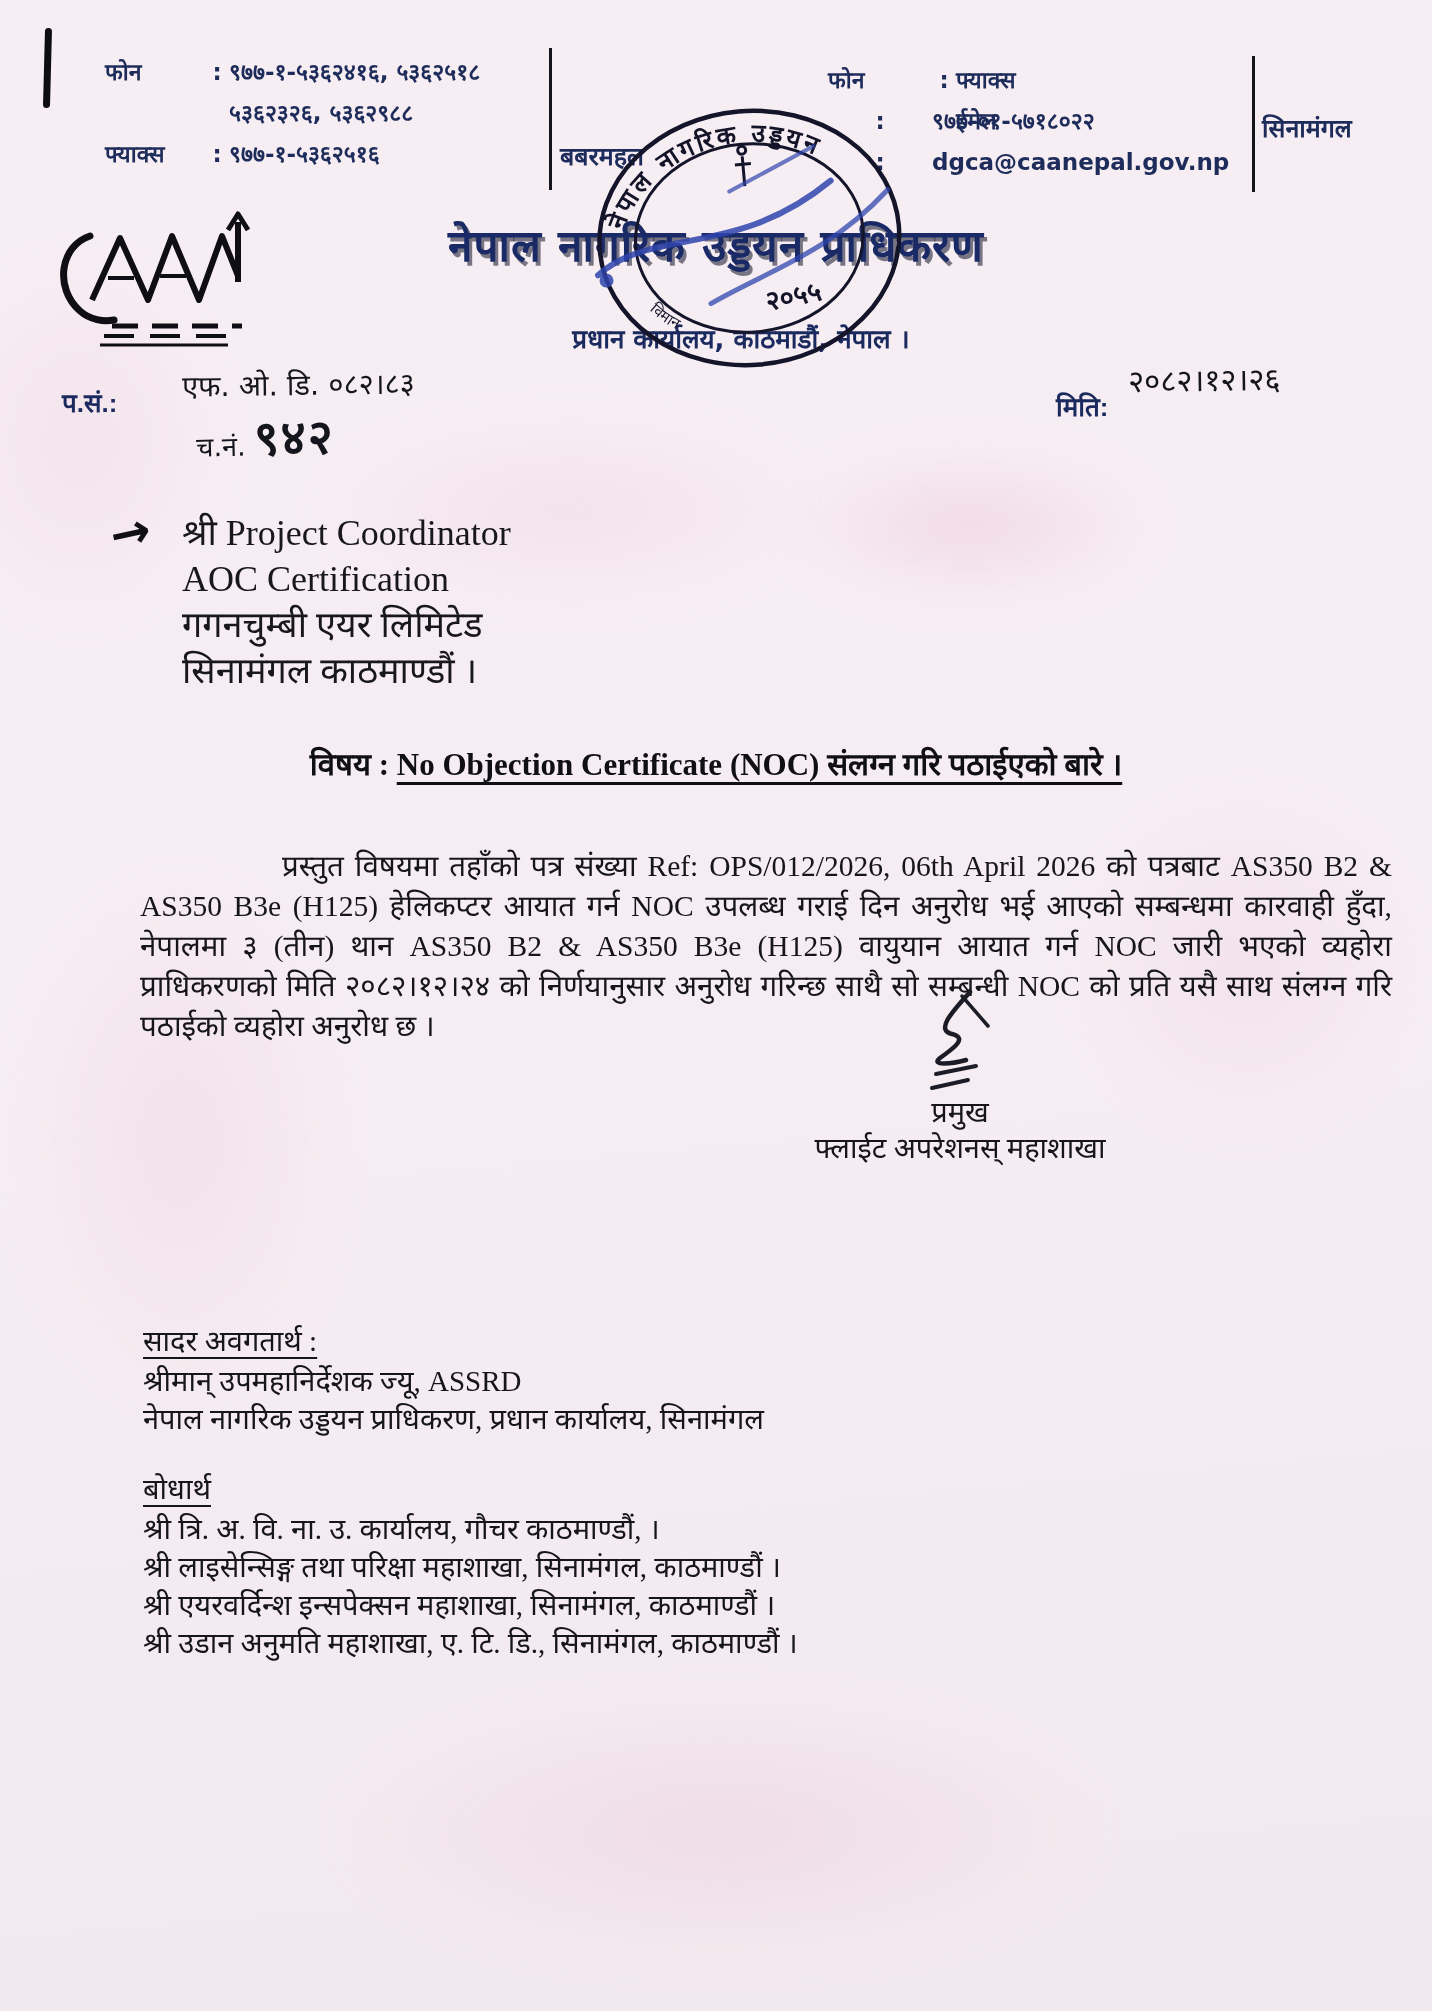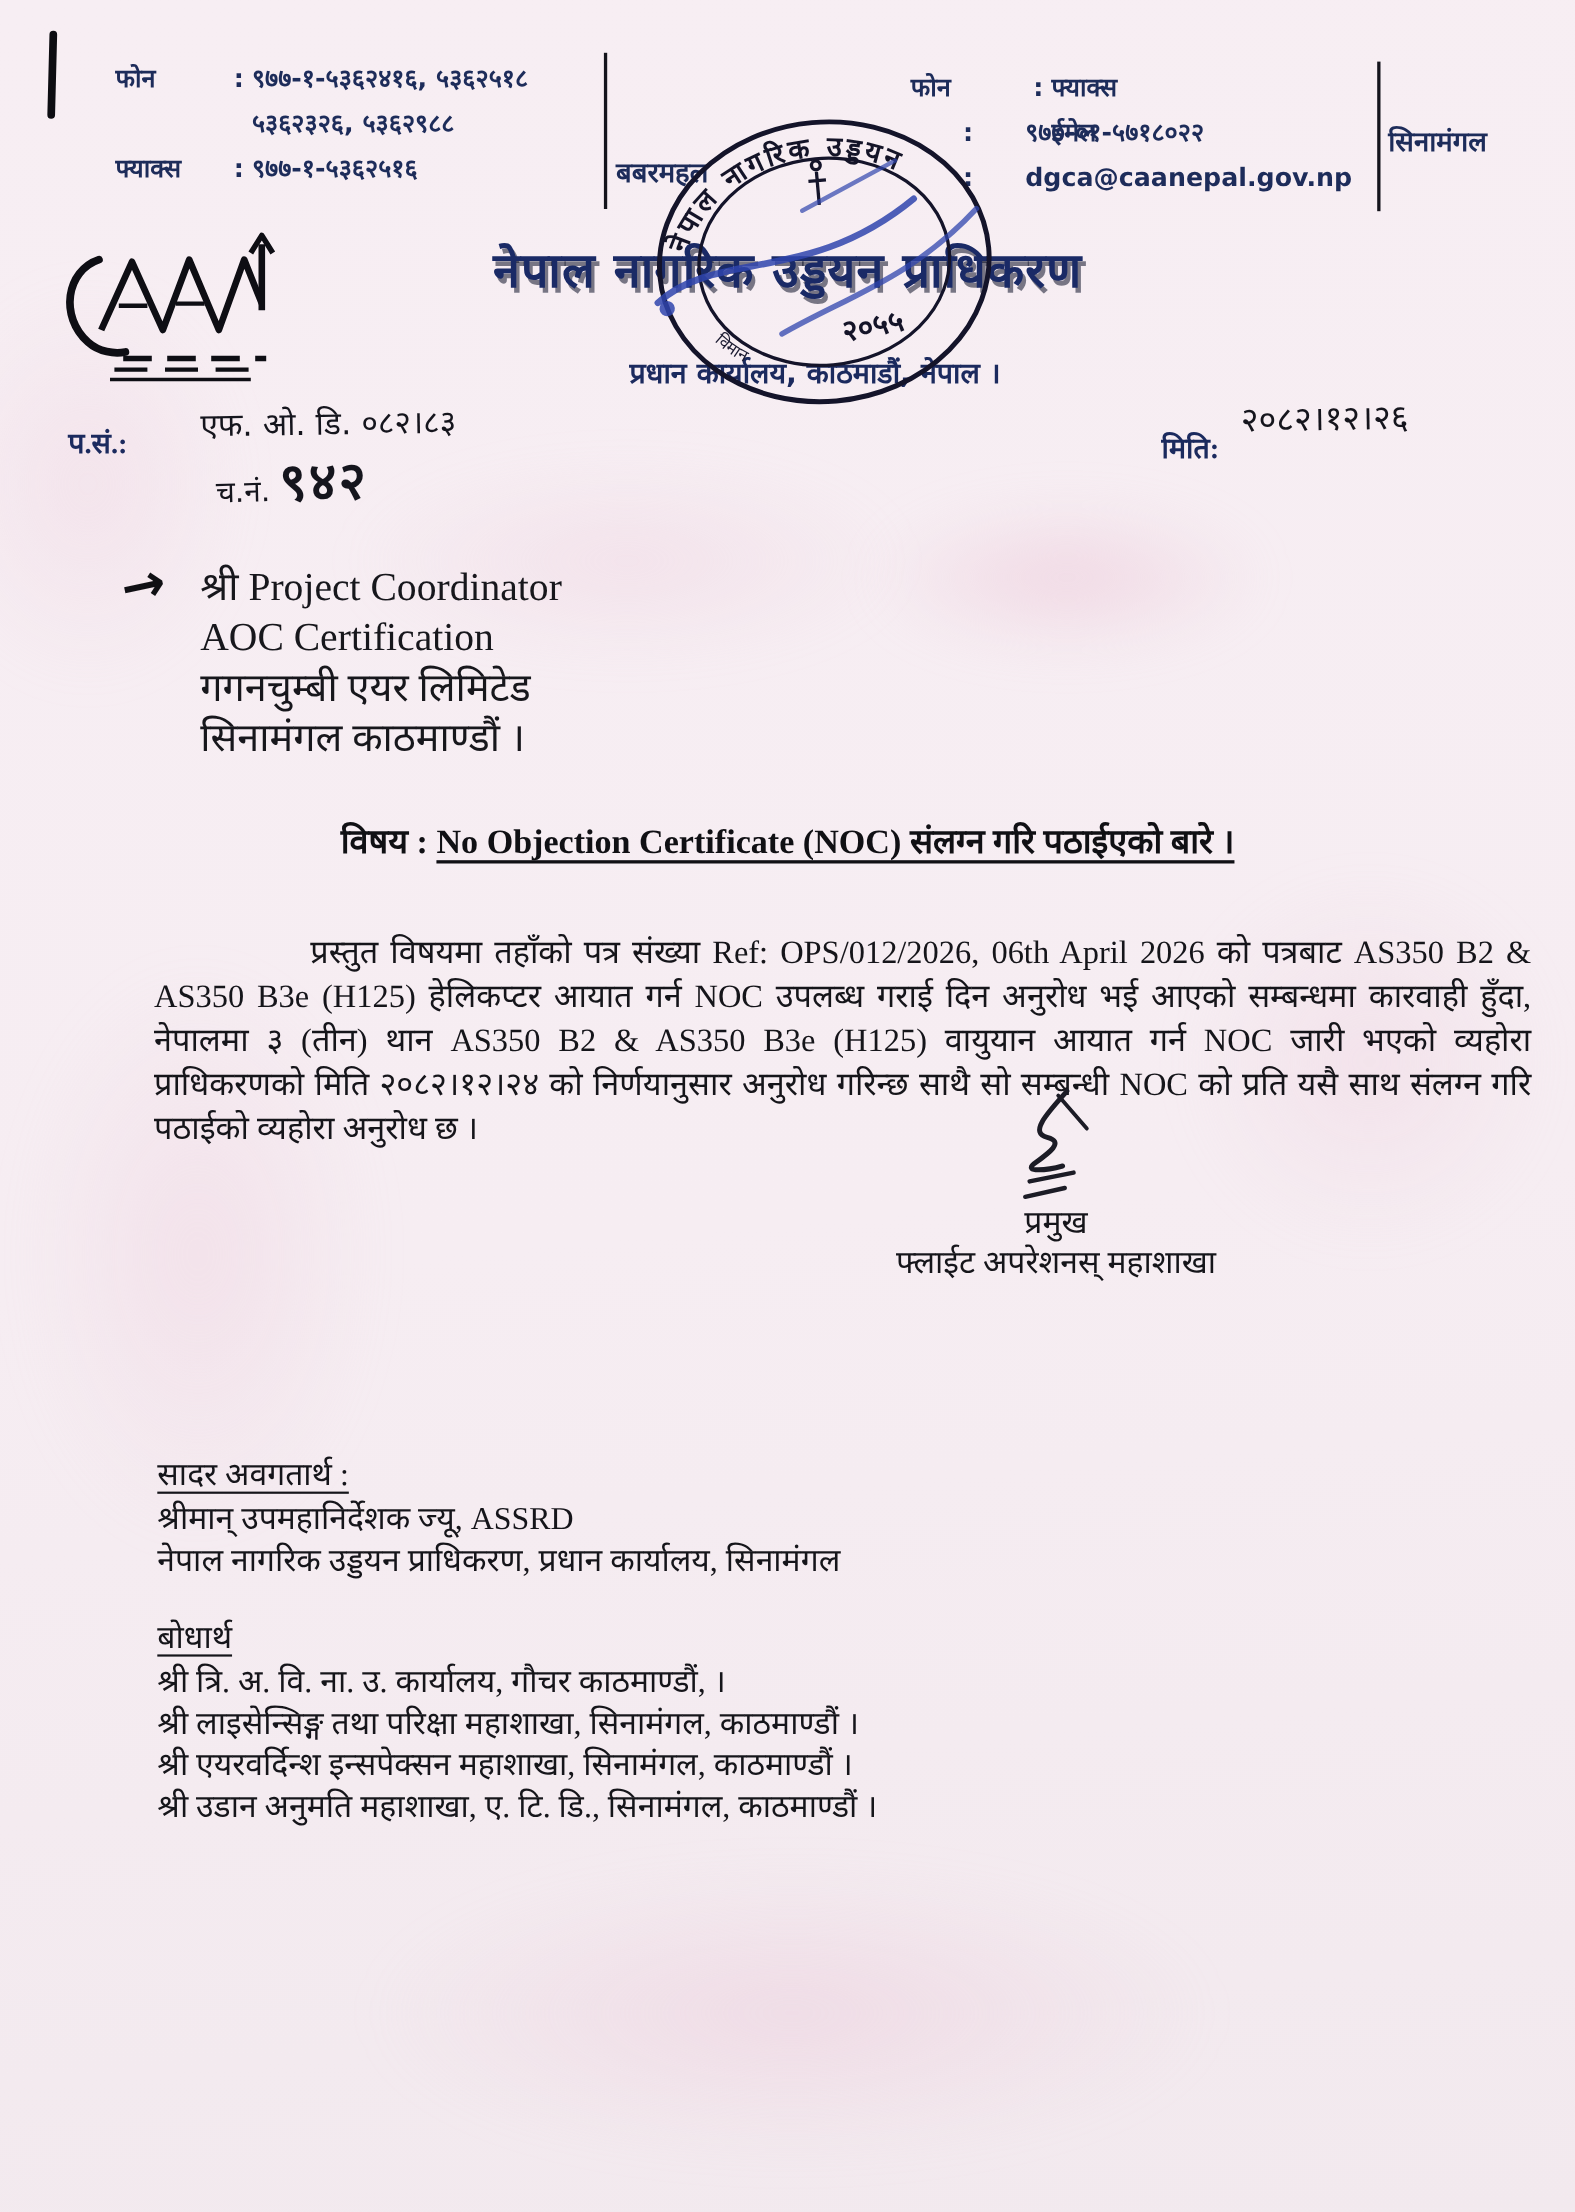--- a/index.html
+++ b/index.html
@@ -44,21 +44,21 @@
   }
   .org-subtitle{
     position:absolute;left:0;right:0;top:320px;text-align:center;
     font-family:"DejaVu Sans","Liberation Sans",sans-serif;
     font-size:26px;font-weight:700;color:#1b2a5e;transform:translateX(25px);
     z-index:1;
   }
   .stamp{position:absolute;left:583px;top:90px;z-index:3;transform:rotate(-5deg);}
   .caan-logo{position:absolute;left:52px;top:208px;}
 
-  .ps-label,.date-label{position:absolute;font-family:Liberation Serif, serif;font-weight:700;font-size:26px;color:#1b2a5e;}
+  .ps-label,.date-label{position:absolute;font-family:Liberation Sans, sans-serif;font-weight:700;font-size:26px;color:#1b2a5e;}
   .ps-label{left:62px;top:384px;}
   .date-label{left:1056px;top:388px;}
   .hand{font-family:"DejaVu Sans","Liberation Sans",sans-serif;color:#15151d;}
   .ref-file{position:absolute;left:182px;top:364px;font-size:29px;transform:rotate(-0.8deg);}
   .ref-ch{position:absolute;left:196px;top:404px;font-size:27px;transform:rotate(-1.5deg);}
   .ref-ch .big{font-size:48px;font-weight:600;letter-spacing:2px;}
   .date-value{position:absolute;left:1128px;top:358px;font-size:31px;transform:rotate(-1deg);}
 
   .addressee{position:absolute;left:120px;top:510px;}
   .addr-arrow{position:absolute;left:-10px;top:-6px;font-family:"DejaVu Sans",sans-serif;font-size:48px;font-weight:700;transform:rotate(-12deg);color:#101014;}

